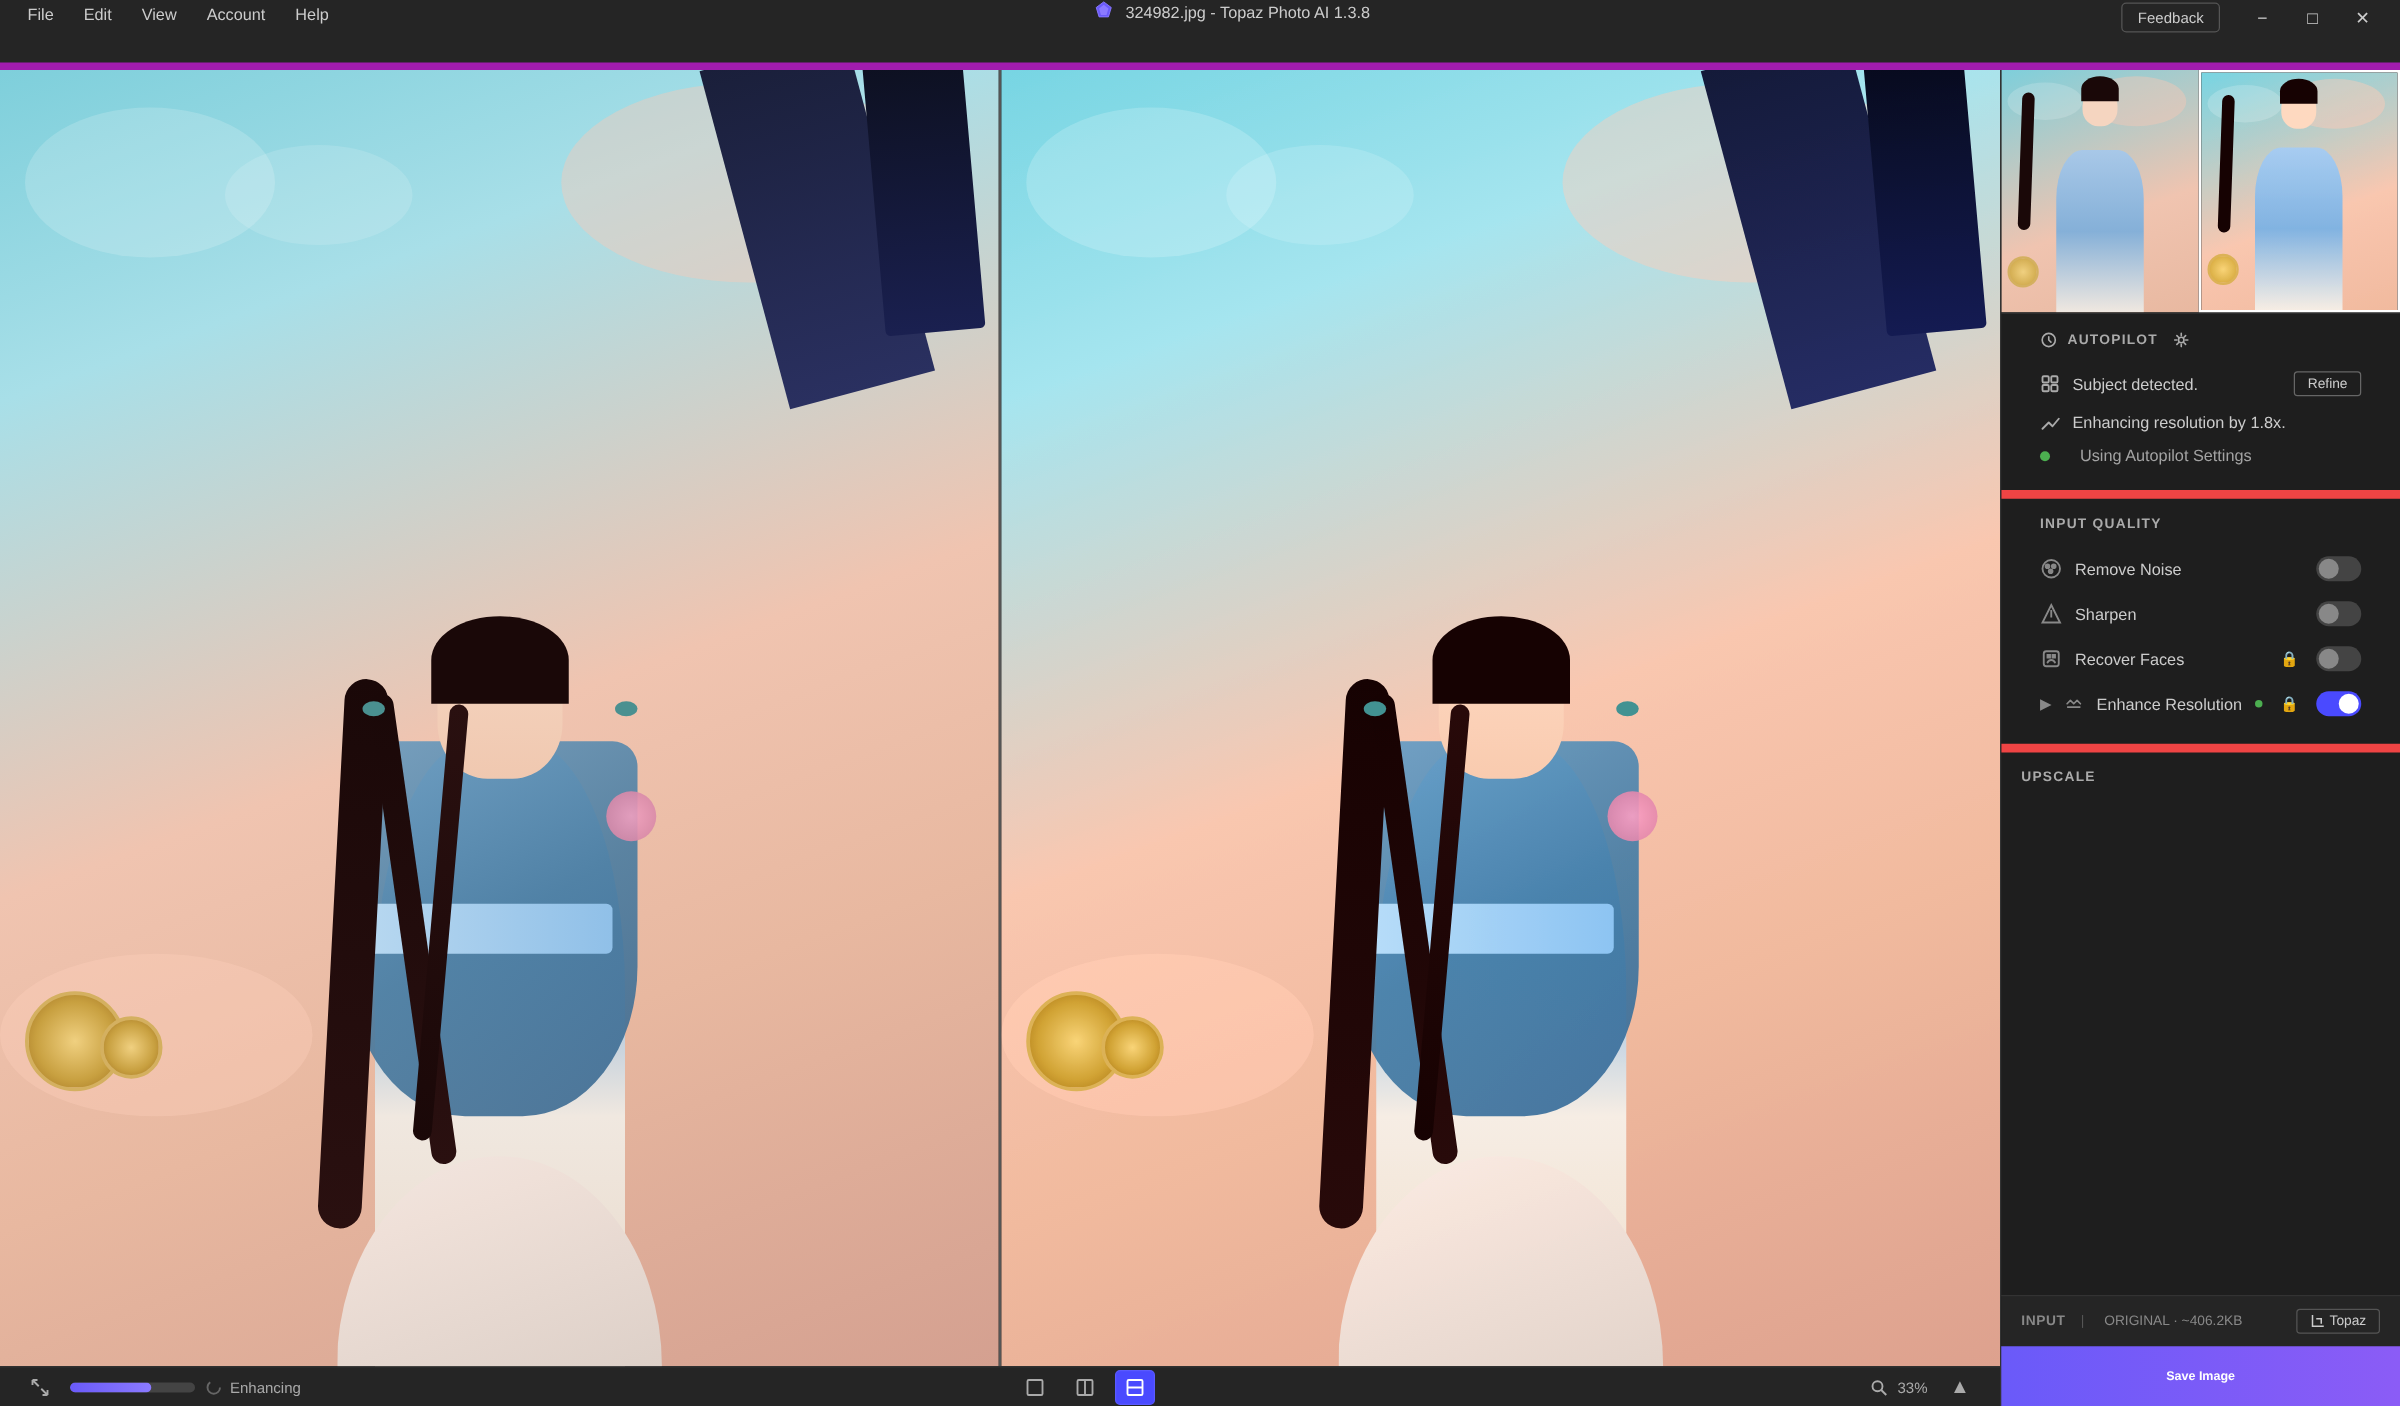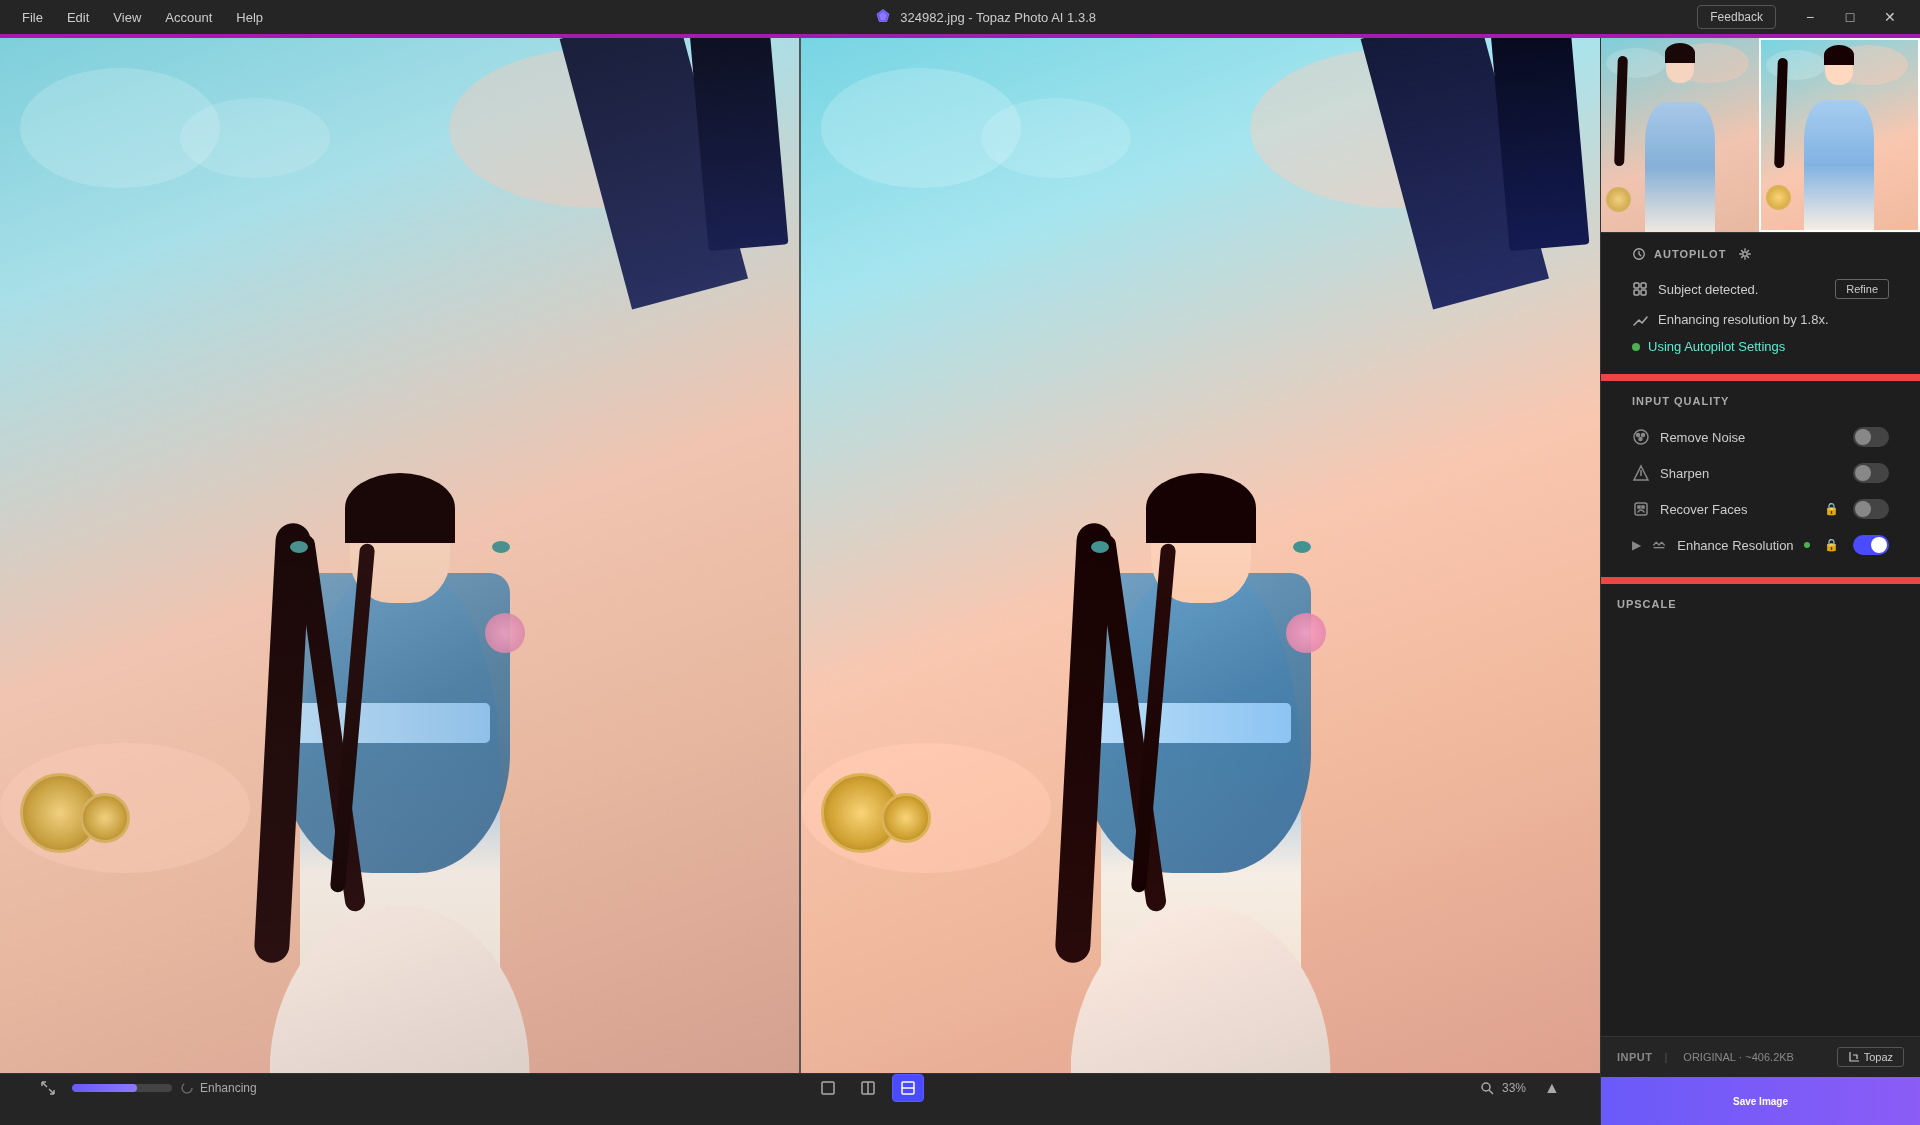--- a/index.html
+++ b/index.html
@@ -9,27 +9,27 @@
       background: #1a1a1a;
       font-family: -apple-system, BlinkMacSystemFont, 'Segoe UI', sans-serif;
       color: #e0e0e0;
       overflow: hidden;
       display: flex;
       flex-direction: column;
     }
 
     
     #titlebar {
-      height: 38px;
+      height: 56px;
       background: #252525;
       display: flex;
-      align-items: center;
+      align-items: flex-start;
       justify-content: space-between;
       padding: 0 12px;
-      border-bottom: 4px solid #a21caf;
+      border-bottom: 6px solid #a21caf;
       flex-shrink: 0;
     }
     #menu-bar {
       display: flex;
       gap: 4px;
     }
     .menu-item {
       padding: 4px 10px;
       font-size: 13px;
       color: #ccc;
@@ -136,27 +136,27 @@
     
     .gold-decor {
       position: absolute;
       border-radius: 50%;
       background: radial-gradient(circle, #f0d080 0%, #c8a040 60%, #a07020 100%);
       border: 3px solid #d4b060;
     }
 
     
     #bottom-bar {
-      height: 52px;
+      height: 32px;
       background: #252525;
       border-top: 1px solid #333;
       display: flex;
-      align-items: flex-start;
+      align-items: center;
       justify-content: space-between;
-      padding: 0 32px;
+      padding: 0 16px;
       flex-shrink: 0;
     }
     #bottom-left {
       display: flex;
       align-items: center;
       gap: 8px;
     }
     .bottom-btn {
       width: 32px;
       height: 28px;
@@ -309,24 +309,24 @@
       background: transparent;
       border: 1px solid #666;
       color: #ccc;
       font-size: 11px;
       border-radius: 3px;
       cursor: pointer;
     }
     .autopilot-status {
       display: flex;
       align-items: center;
-      gap: 8px;
+      gap: 24px;
       padding: 6px 0;
       font-size: 13px;
-      color: #5eead4;
+      color: #a3a3a3;
     }
     .green-dot {
       width: 8px;
       height: 8px;
       border-radius: 50%;
       background: #4caf50;
       flex-shrink: 0;
     }
 
     

